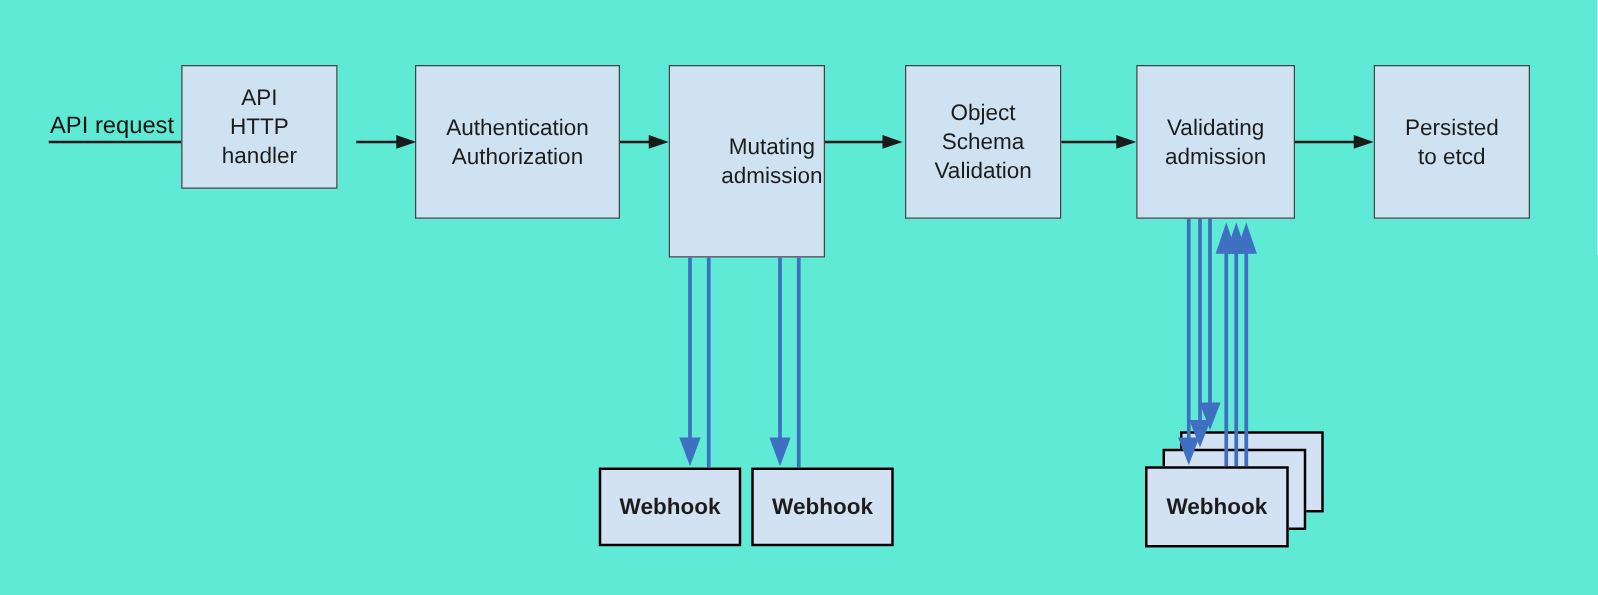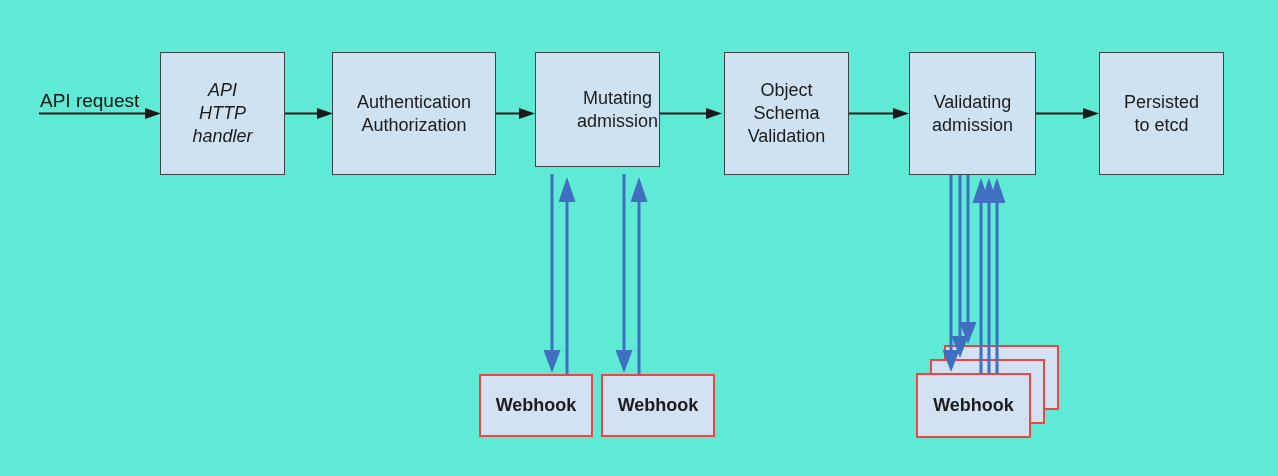--- a/index.html
+++ b/index.html
@@ -38,21 +38,21 @@
   .node-label {
     white-space: pre-line;
     font-size: 18px;
     line-height: 23px;
     color: #1c1c1c;
   }
   .webhook {
     position: absolute;
     box-sizing: border-box;
     background: #d2e2f2;
-    border: 2px solid #ef4444;
+    border: 2px solid #000000;
     display: flex;
     align-items: center;
     justify-content: center;
     text-align: center;
   }
   .webhook .node-label {
     font-weight: 600;
     font-size: 18px;
   }
   .webhook.front { z-index: 3; }
@@ -146,32 +146,32 @@
       </g>
       <g>
         <polygon points="997,178 988.5,203 1005.5,203" stroke="none"></polygon>
         <line x1="997" y1="202" x2="997" y2="373"></line>
       </g>
     </g>
   </svg>
 
   <div class="request-label">API request</div>
 
-  <div class="node" style="left:160px; top:52px; width:125px; height:123px;font-style:italic;">
+  <div class="node" style="left:145px; top:52px; width:125px; height:99px;">
     <span class="node-label">API
 HTTP
 handler</span>
   </div>
 
   <div class="node" style="left:332px; top:52px; width:164px; height:123px;justify-content:center;">
     <span class="node-label">Authentication
 Authorization</span>
   </div>
 
-  <div class="node" style="left:535px; top:52px; width:125px; height:115px;padding-left:40px;">
+  <div class="node" style="left:535px; top:52px; width:125px; height:154px;padding-left:40px;">
     <span class="node-label">Mutating
 admission</span>
   </div>
 
   <div class="node" style="left:724px; top:52px; width:125px; height:123px;">
     <span class="node-label">Object
 Schema
 Validation</span>
   </div>
 

